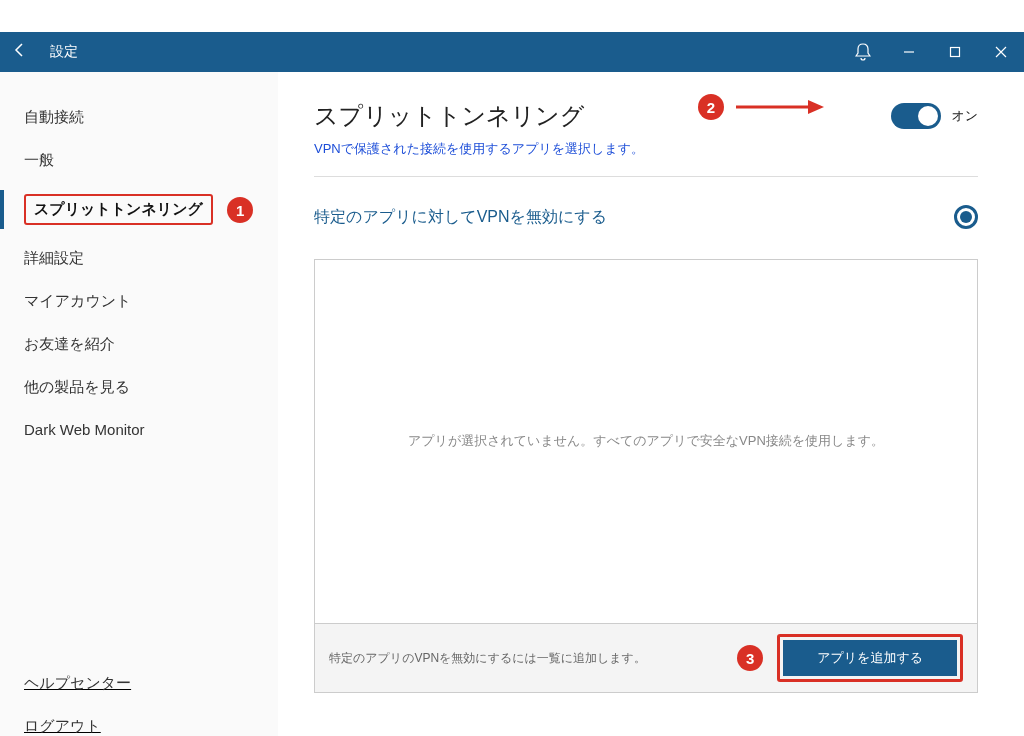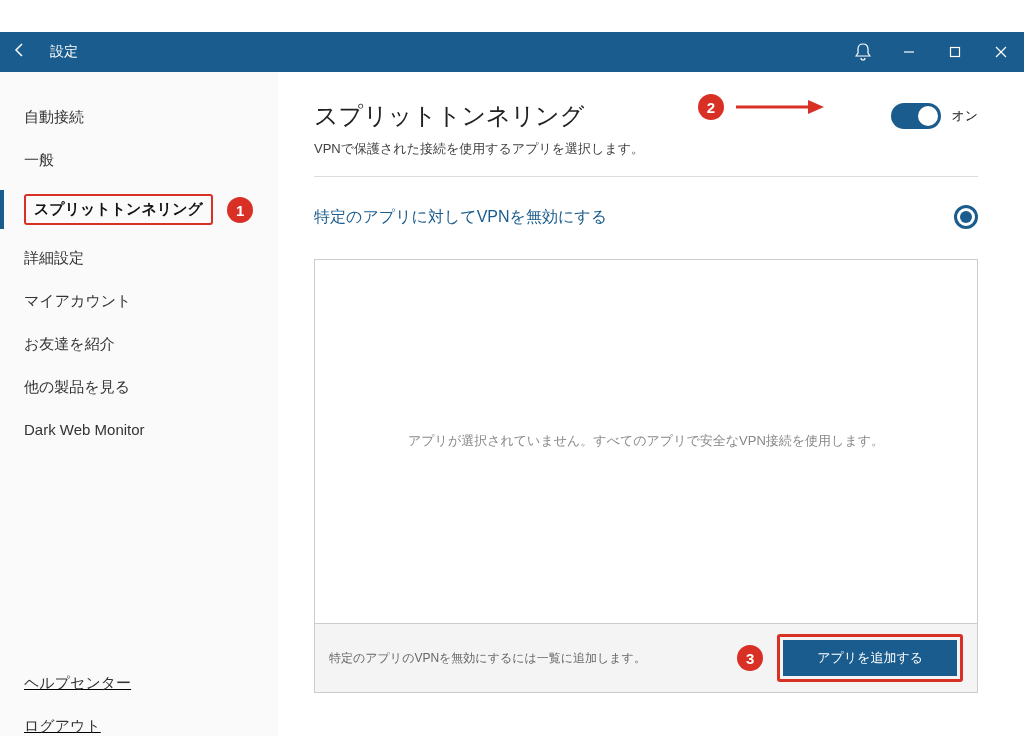--- a/index.html
+++ b/index.html
@@ -31,21 +31,21 @@
   .content { flex: 1; padding: 28px 46px 20px 36px; position: relative; }
   .heading-row { display: flex; align-items: center; }
   .heading { font-size: 24px; font-weight: 400; color: #222; }
   .heading-row .right { margin-left: auto; display: flex; align-items: center; gap: 10px; }
   .step2-group { position: absolute; right: 200px; top: 22px; display: flex; align-items: center; gap: 10px; }
   .arrow-svg { }
   .toggle { width: 50px; height: 26px; background: #1A5C8D; border-radius: 13px; position: relative; cursor: pointer; }
   .toggle .knob { position: absolute; right: 3px; top: 3px; width: 20px; height: 20px; background: #fff; border-radius: 50%; }
   .toggle-label { font-size: 13px; color: #222; }
 
-  .subhead { font-size: 13px; color: #404040; margin-top: 8px; }
+  .subhead { font-size: 13px; color: #1d4ed8; margin-top: 8px; }
   .divider { border: none; border-top: 1px solid #ddd; margin: 18px 0 20px; }
 
   .radio-row { display: flex; align-items: center; padding: 8px 0 16px; cursor: pointer; }
   .radio-row .rlabel { font-size: 16px; color: #222; }
   .radio-row.selected .rlabel { color: #1A5C8D; }
   .radio-row .rsp { flex: 1; }
   .radio { width: 24px; height: 24px; border: 3px solid #555; border-radius: 50%; position: relative; }
   .radio-row.selected .radio { border-color: #1A5C8D; }
   .radio-row.selected .radio::after { content: ""; position: absolute; left: 3px; top: 3px; right: 3px; bottom: 3px; background: #1A5C8D; border-radius: 50%; }
 

